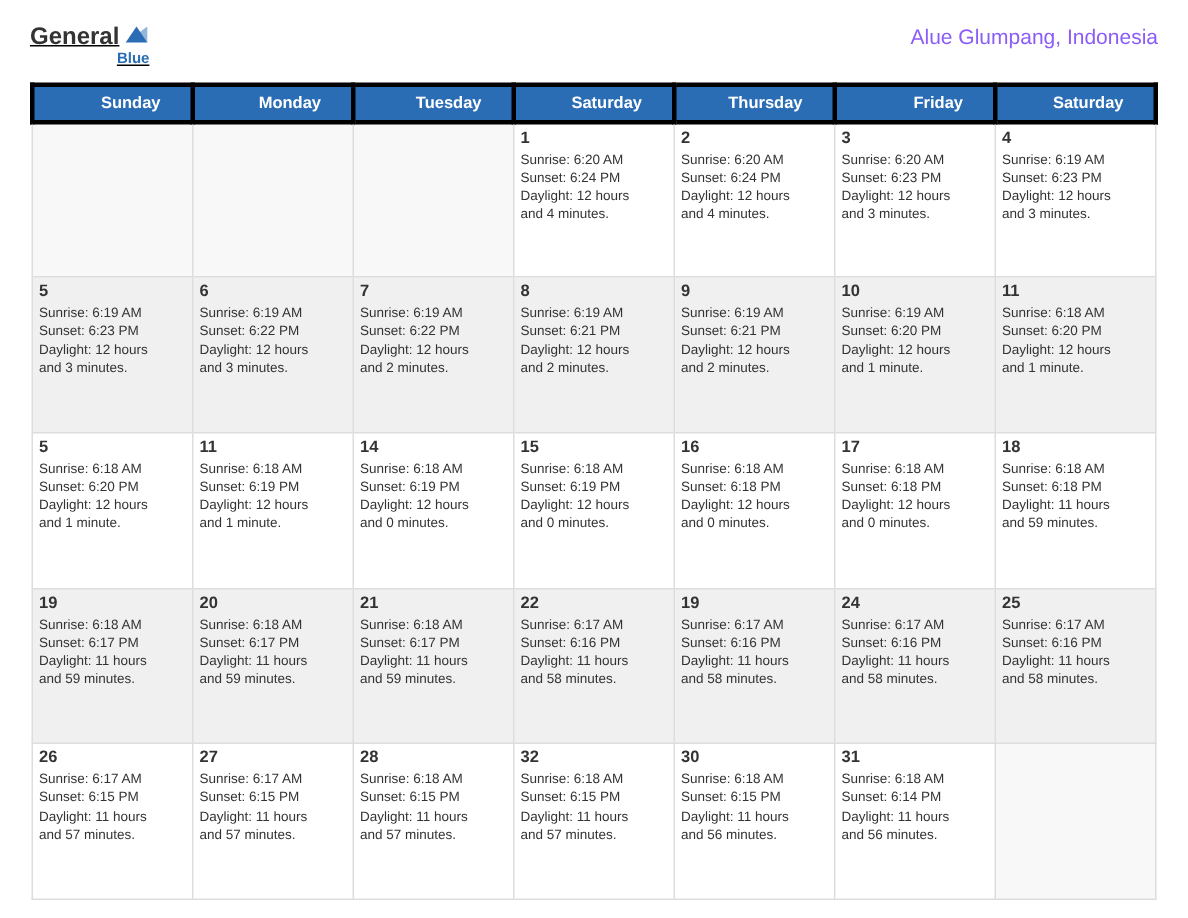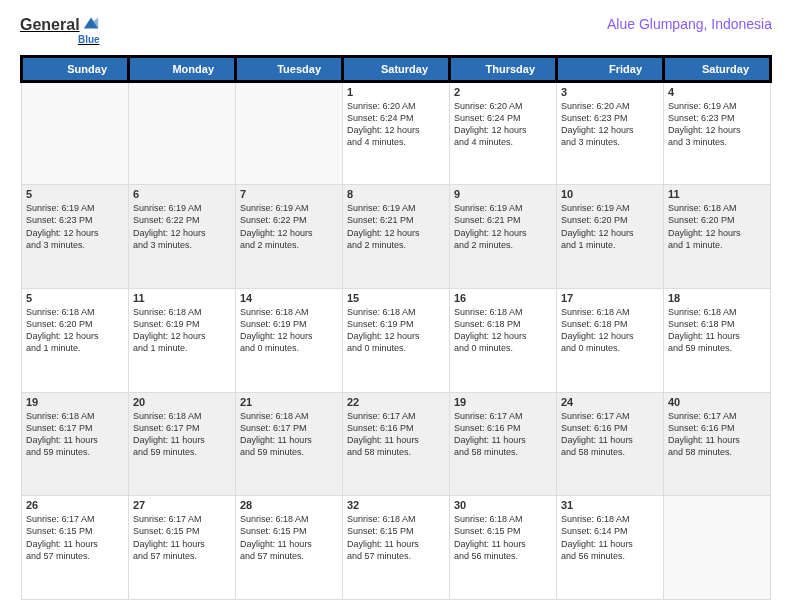--- a/index.html
+++ b/index.html
@@ -312,21 +312,21 @@
 and 58 minutes.</div>
           </td>
           <td>
             <span class="day-number">24</span>
             <div class="day-info" style="white-space: pre-line;">Sunrise: 6:17 AM
 Sunset: 6:16 PM
 Daylight: 11 hours
 and 58 minutes.</div>
           </td>
           <td>
-            <span class="day-number">40</span>
+            <span class="day-number">25</span>
             <div class="day-info" style="white-space: pre-line;">Sunrise: 6:17 AM
 Sunset: 6:16 PM
 Daylight: 11 hours
 and 58 minutes.</div>
           </td>
         </tr>
         <tr>
           <td>
             <span class="day-number">26</span>
             <div class="day-info" style="white-space: pre-line;">Sunrise: 6:17 AM

